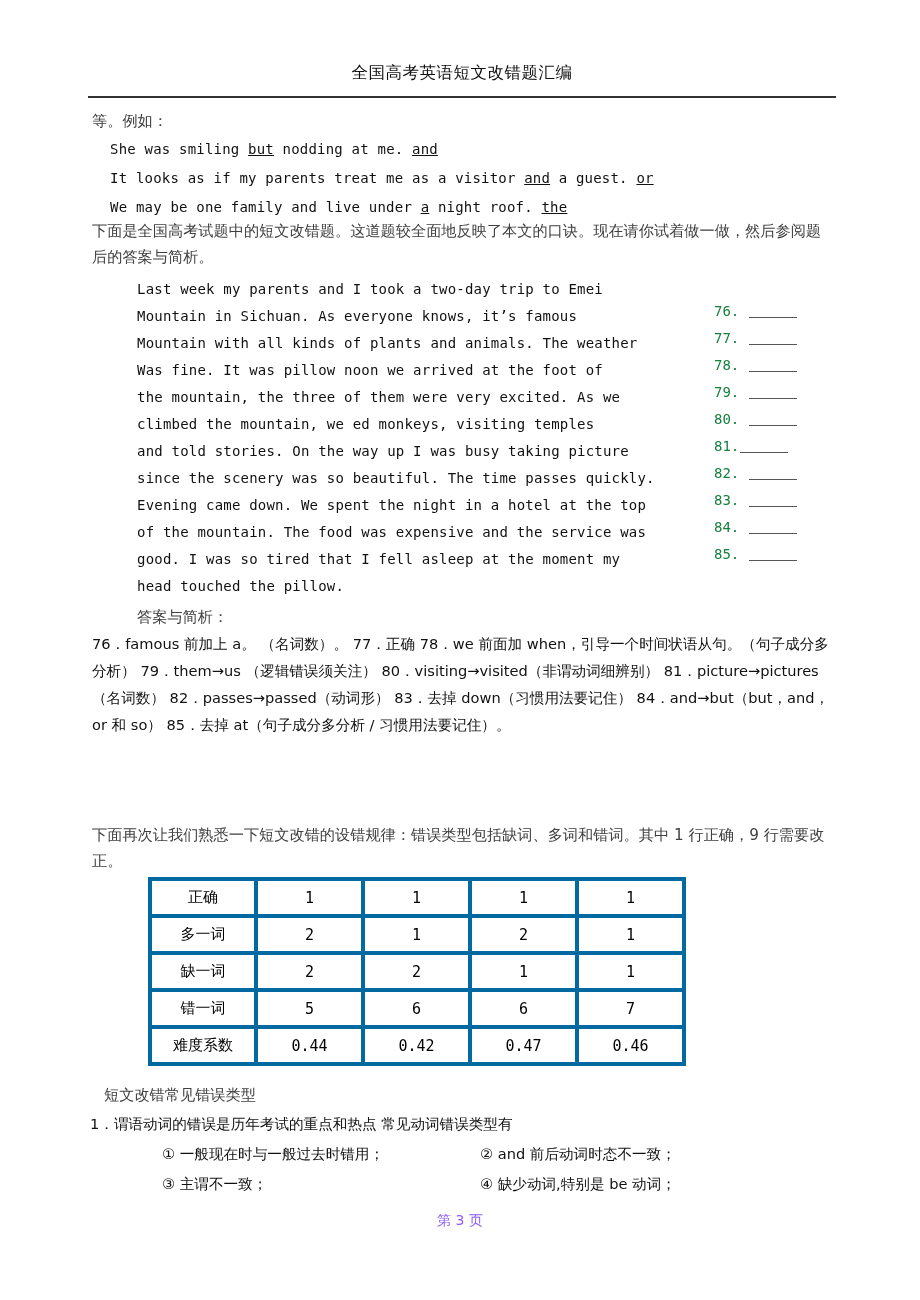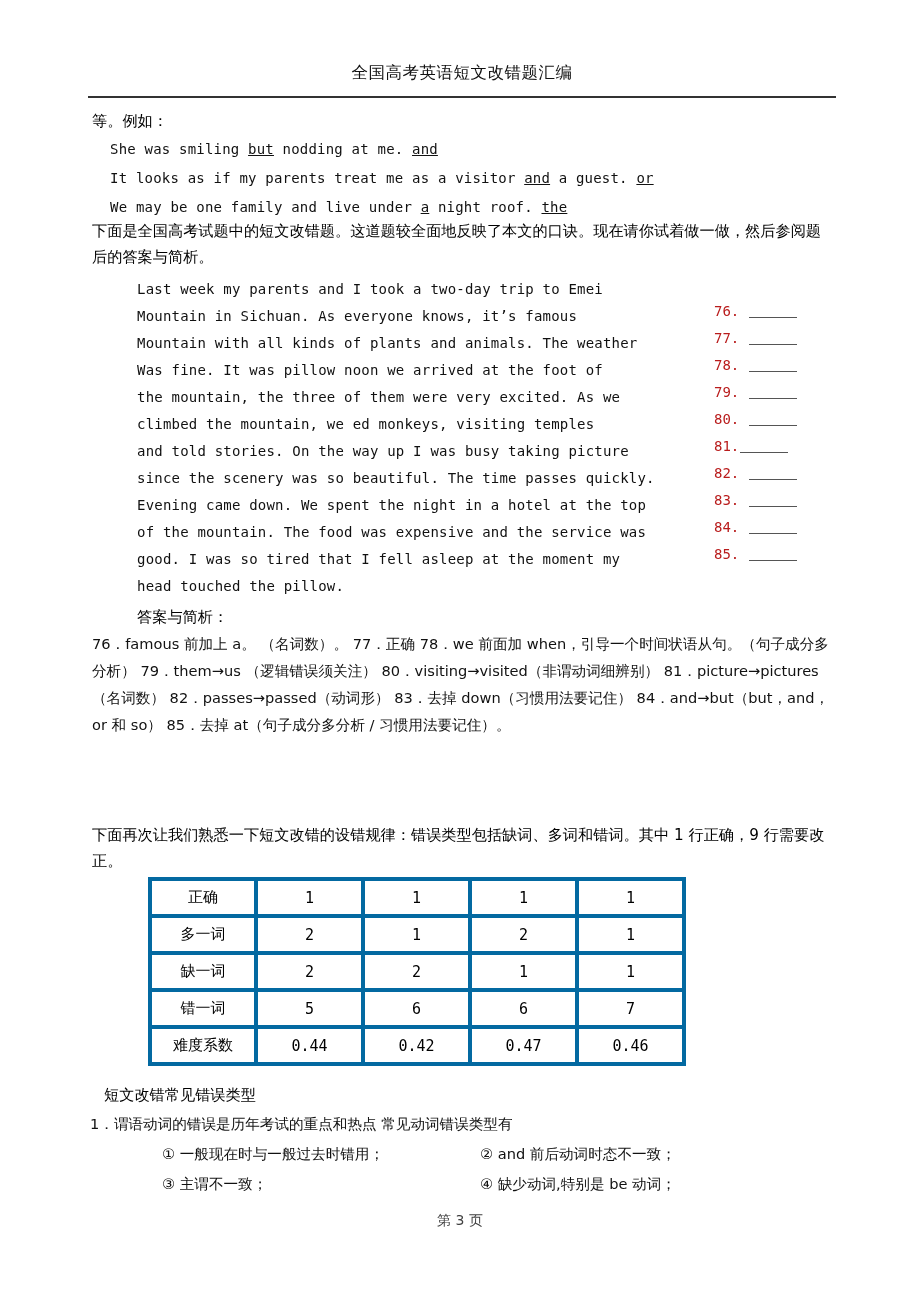--- a/index.html
+++ b/index.html
@@ -42,21 +42,21 @@
     top: 96px;
     width: 748px;
     height: 2px;
     background: #333333;
   }
   
   .cn {
     font-family: "DejaVu Sans", "Liberation Sans", sans-serif;
     font-size: 15.2px;
     line-height: 26px;
-    color: #000000;
+    color: #404040;
   }
   .en {
     font-family: "DejaVu Sans Mono", "Liberation Mono", monospace;
     font-size: 14px;
     line-height: 26px;
     letter-spacing: 0.2px;
     color: #111;
   }
   .mixed {
     font-family: "DejaVu Sans", "Liberation Sans", sans-serif;
@@ -96,21 +96,21 @@
   .blanks {
     position: absolute;
     left: 714px;
     top: 303px;
     width: 120px;
   }
   .blank-row {
     height: 27px;
     font-family: "DejaVu Sans Mono", "Liberation Mono", monospace;
     font-size: 14px;
-    color: #b91c1c;
+    color: #15803d;
     white-space: pre;
   }
   .blank-line {
     display: inline-block;
     width: 48px;
     border-bottom: 1px solid #555;
     height: 12px;
     vertical-align: -2px;
   }
   .blank-gap { display: inline-block; width: 10px; }
@@ -172,21 +172,21 @@
   #sub4 { left: 480px; top: 1170px; }
 
   .footer {
     position: absolute;
     left: 0;
     top: 1212px;
     width: 920px;
     text-align: center;
     font-family: "DejaVu Sans", "Liberation Sans", sans-serif;
     font-size: 14px;
-    color: #404040;
+    color: #8b5cf6;
   }
 </style>
 </head>
 <body>
 
 <div class="page">
 
   <div class="header">
     <div class="header-title">全国高考英语短文改错题汇编</div>
   </div>

